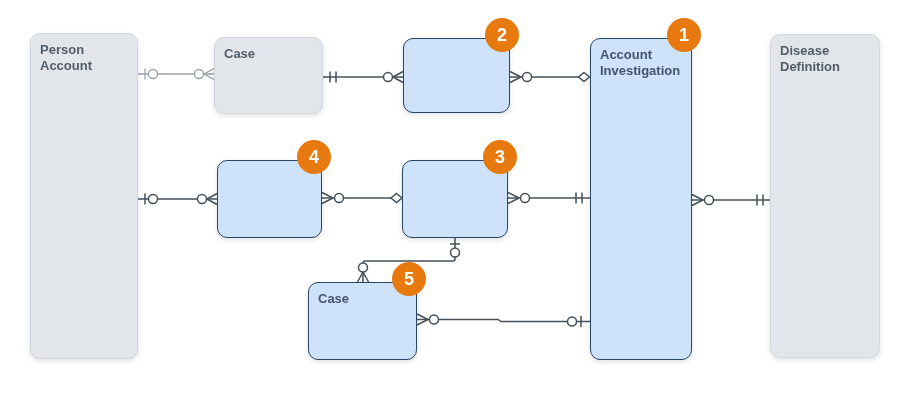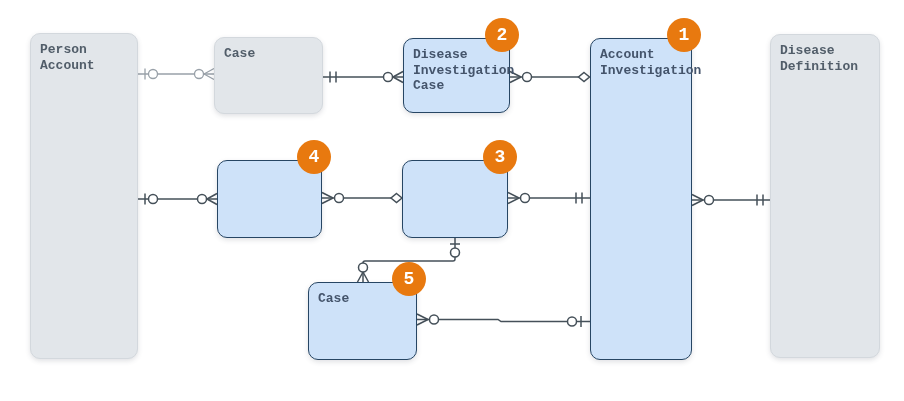--- a/index.html
+++ b/index.html
@@ -2,21 +2,21 @@
 <html style="--canvas-bg: #ffffff; --accent-orange: #E8790F; --blue-fill: #CEE2F9; --blue-border: #274664; --blue-text: #44546B; --gray-fill: #E2E6EA; --gray-border: #D3D8DD; --gray-text: #515D69; --line-dark: #455059; --line-light: #98A0A8;"><head>
 <meta charset="utf-8">
 <style>
   html,body { margin:0; padding:0; }
   body {
     width:904px; height:401px;
     background: var(--canvas-bg, #ffffff);
     font-family: "Liberation Sans", sans-serif;
     overflow:hidden;
   }
-  #erd-canvas { position:relative; width:904px; height:401px;font-family:Liberation Mono, monospace; }
+  #erd-canvas { position:relative; width:904px; height:401px; }
   #wires { position:absolute; left:0; top:0; }
 
   .light .ln { stroke: var(--line-light, #98A0A8); stroke-width:1.3; fill:none; }
   .light .nd { stroke: var(--line-light, #98A0A8); stroke-width:1.3; fill:#ffffff; }
   .dark  .ln { stroke: var(--line-dark, #455059); stroke-width:1.5; fill:none; }
   .dark  .nd { stroke: var(--line-dark, #455059); stroke-width:1.5; fill:#ffffff; }
 
   .entity {
     position:absolute; box-sizing:border-box;
     border-radius:10px; padding:8px 9px;
@@ -118,21 +118,20 @@
 
   <div class="entity secondary" style="left:30px; top:33px; width:108px; height:326px;">
     <div>Person Account</div>
   </div>
 
   <div class="entity secondary" style="left:214px; top:37px; width:109px; height:77px;">
     <div>Case</div>
   </div>
 
   <div class="entity primary" style="left:403px; top:38px; width:107px; height:75px;">
-    <div>Disease Investigation Case</div>
     <div class="badge">2</div>
   </div>
 
   <div class="entity primary" style="left:590px; top:38px; width:102px; height:322px;">
     <div>Account Investigation</div>
     <div class="badge">1</div>
   </div>
 
   <div class="entity secondary" style="left:770px; top:34px; width:110px; height:324px;">
     <div>Disease Definition</div>

